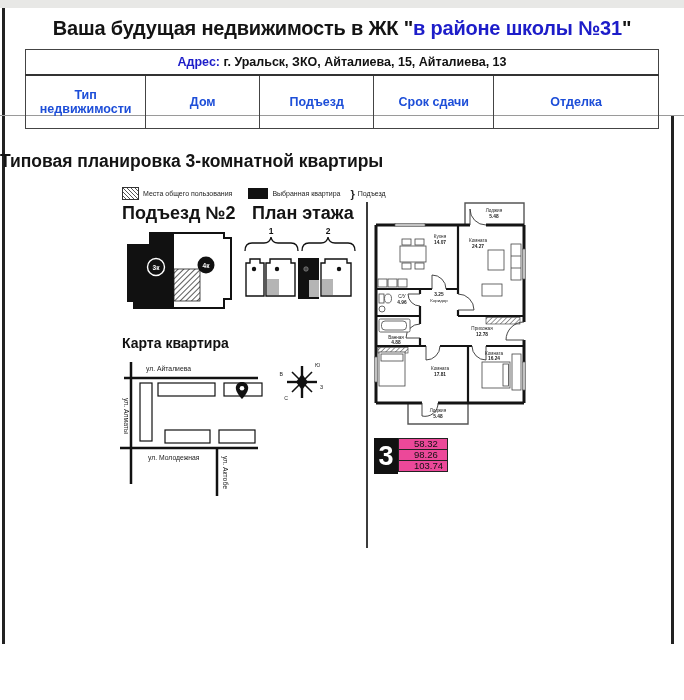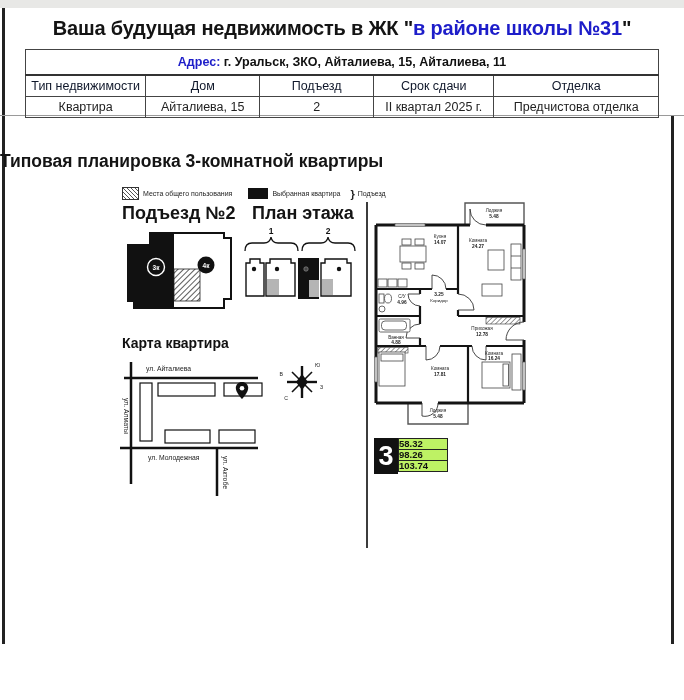--- a/index.html
+++ b/index.html
@@ -11,43 +11,43 @@
   
   #title{position:absolute;top:17px;left:0;width:684px;text-align:center;
          font-size:20px;font-weight:bold;letter-spacing:-0.2px;color:#141414;}
   #title .blue{color:#1d1dc9;}
   
   #info-table{position:absolute;left:25px;top:49px;width:634px;border-collapse:collapse;
               font-size:12.5px;}
   #info-table td,#info-table th{border:1px solid #444;text-align:center;padding:3px 2px;}
   #info-table .addr-row td{font-weight:bold;padding:5px 2px;border-bottom:2px solid #333;}
   #info-table .addr-label{color:#1d1dc9;}
-  #info-table th{color:#0f172a;font-weight:normal;padding:3px 2px;}
+  #info-table th{color:#1d4ed8;font-weight:bold;padding:12px 2px;}
   #info-table .data-row td{padding:3px 2px;color:#222;}
   
   #section-title{position:absolute;top:151px;left:0;width:684px;text-align:left;
                  font-size:17.5px;font-weight:bold;color:#141414;}
   #legend{position:absolute;left:122px;top:187px;display:flex;align-items:center;
           font-size:7px;color:#222;}
   .sw-hatch{width:15px;height:11px;border:1px solid #333;margin-right:4px;
             background:repeating-linear-gradient(45deg,#fff 0 1.6px,#555 1.6px 2.8px);}
   .sw-black{width:20px;height:11px;background:#111;margin:0 4px 0 16px;}
   .brace{font-size:11px;font-weight:bold;margin:0 3px 0 10px;}
   .subhead{position:absolute;font-size:18px;font-weight:bold;color:#141414;}
   #divider{position:absolute;left:366px;top:202px;width:1.5px;height:346px;background:#3c3c3c;}
   #map-head{position:absolute;left:122px;top:335px;font-size:14px;font-weight:bold;}
   svg text{font-family:"Liberation Sans",sans-serif;}
   
   #summary{position:absolute;left:374px;top:438px;display:flex;}
   #sum-rooms{width:24px;height:36px;background:#111;color:#fff;font-weight:bold;
              font-size:27px;text-align:center;line-height:36px;}
   #sum-areas{display:flex;flex-direction:column;}
   #sum-areas div{box-sizing:border-box;width:50px;height:12px;border:1px solid #222;
-                 margin-top:-1px;font-size:9.5px;font-weight:bold;line-height:10px;
-                 padding-left:0;background:#bef264;}
+                 margin-top:-1px;font-size:9.5px;font-weight:normal;line-height:10px;
+                 padding-left:15px;background:#ec4899;}
   #sum-areas div:first-child{margin-top:0;}
 </style>
 </head>
 <body>
 
 <div id="page">
 
   <div class="strip" style="left:0;top:0;width:684px;height:8px;"></div>
   <div class="strip" style="left:0;top:695px;width:684px;height:5px;"></div>
   <div class="edge" style="left:2px;top:8px;width:2.5px;height:689px;"></div>
@@ -63,36 +63,29 @@
       <col style="width:19%">
         <col style="width:18%">
         <col style="width:18%">
         <col style="width:19%">
         <col style="width:26%">
     </colgroup>
     <tbody>
         <tr class="addr-row">
       <td colspan="5">
         <span class="addr-label">Адрес:</span>
-        <span>г. Уральск, ЗКО, Айталиева, 15, Айталиева, 11</span>
+        <span>г. Уральск, ЗКО, Айталиева, 15, Айталиева, 13</span>
       </td>
     </tr>
     <tr>
       <th>Тип недвижимости</th>
       <th>Дом</th>
       <th>Подъезд</th>
       <th>Срок сдачи</th>
       <th>Отделка</th>
-    </tr>
-    <tr class="data-row">
-      <td>Квартира</td>
-      <td>Айталиева, 15</td>
-      <td>2</td>
-      <td>II квартал 2025 г.</td>
-      <td>Предчистова отделка</td>
     </tr>
   </tbody>
     </table>
 
   <div id="section-title">Типовая планировка 3-комнатной квартиры</div>
 
   <div id="legend">
     <span class="sw-hatch"></span>
     <span>Места общего пользования</span>
     <span class="sw-black"></span>

